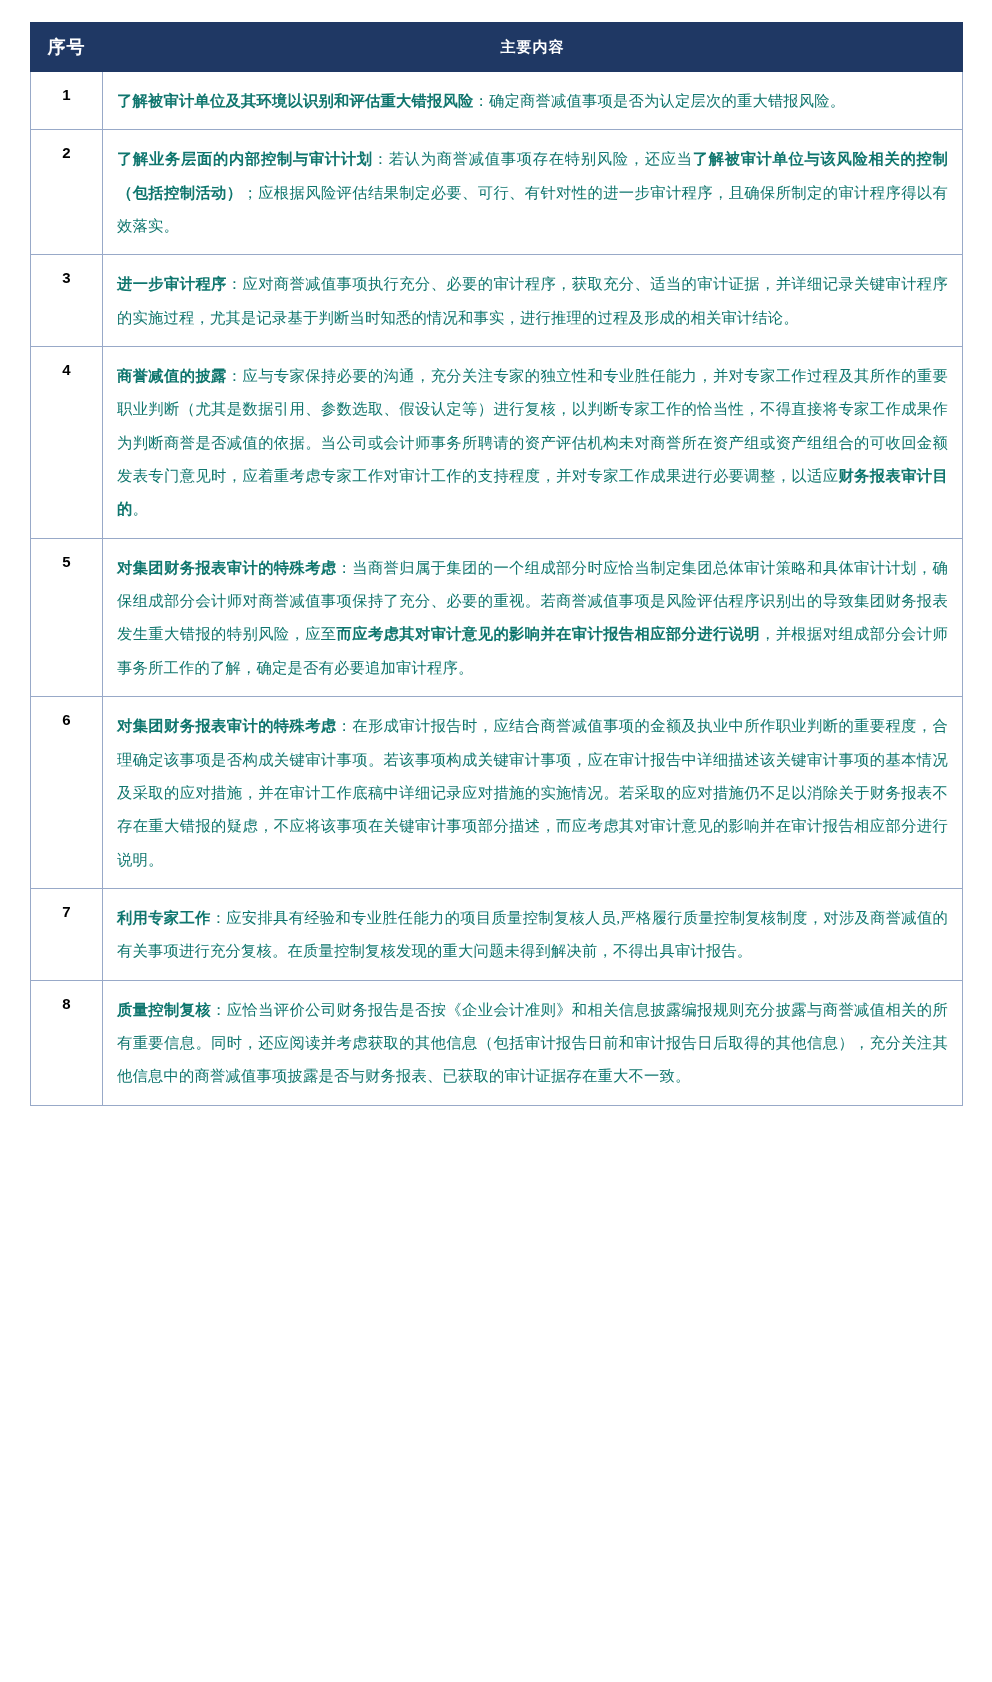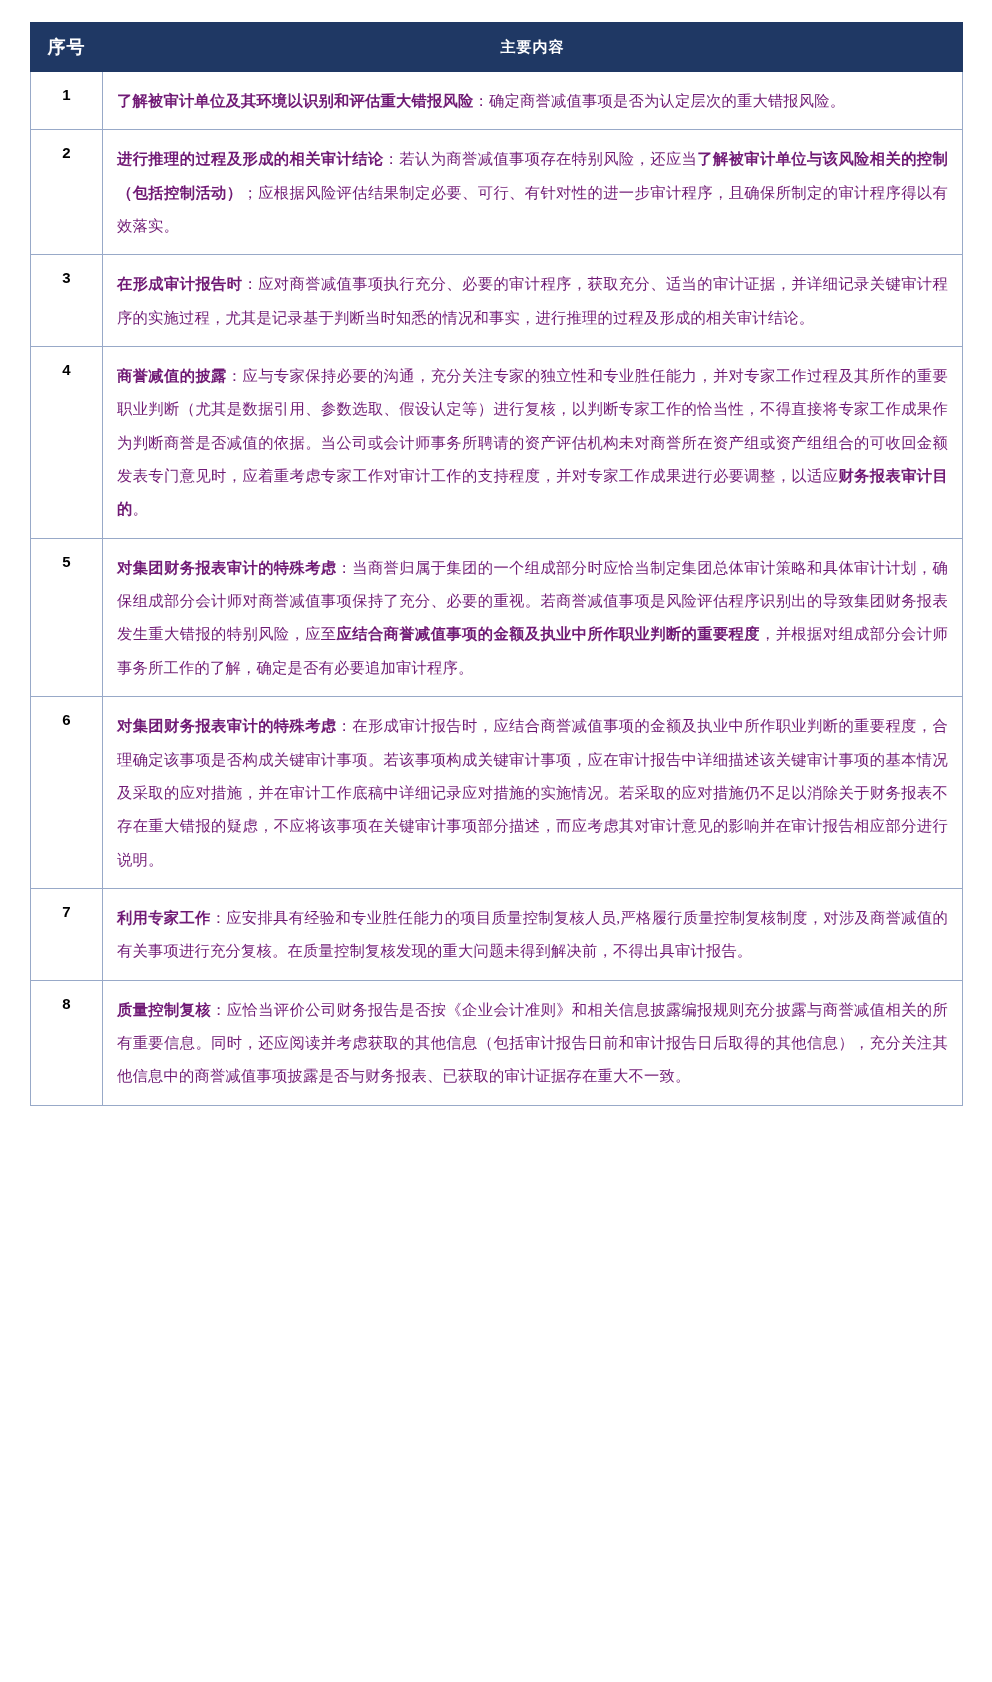--- a/index.html
+++ b/index.html
@@ -49,21 +49,21 @@
     font-size: 15px;
     color: #000000;
     padding-top: 14px;
     background: #ffffff;
     font-family: "Liberation Sans", sans-serif;
   }
   td.cell-content {
     padding: 12px 14px 12px 14px;
     font-size: 15.3px;
     line-height: 2.18;
-    color: #701a75;
+    color: #0f766e;
     text-align: justify;
     text-justify: inter-ideograph;
     letter-spacing: 0.2px;
   }
   td.cell-content b {
     font-weight: bold;
   }
 </style>
 </head>
 <body>
@@ -80,33 +80,33 @@
         <th class="th-content">主要内容</th>
       </tr>
     </thead>
     <tbody>
       <tr>
         <td class="cell-no">1</td>
         <td class="cell-content"><b>了解被审计单位及其环境以识别和评估重大错报风险</b>：确定商誉减值事项是否为认定层次的重大错报风险。</td>
       </tr>
       <tr>
         <td class="cell-no">2</td>
-        <td class="cell-content"><b>进行推理的过程及形成的相关审计结论</b>：若认为商誉减值事项存在特别风险，还应当<b>了解被审计单位与该风险相关的控制（包括控制活动）</b>；应根据风险评估结果制定必要、可行、有针对性的进一步审计程序，且确保所制定的审计程序得以有效落实。</td>
+        <td class="cell-content"><b>了解业务层面的内部控制与审计计划</b>：若认为商誉减值事项存在特别风险，还应当<b>了解被审计单位与该风险相关的控制（包括控制活动）</b>；应根据风险评估结果制定必要、可行、有针对性的进一步审计程序，且确保所制定的审计程序得以有效落实。</td>
       </tr>
       <tr>
         <td class="cell-no">3</td>
-        <td class="cell-content"><b>在形成审计报告时</b>：应对商誉减值事项执行充分、必要的审计程序，获取充分、适当的审计证据，并详细记录关键审计程序的实施过程，尤其是记录基于判断当时知悉的情况和事实，进行推理的过程及形成的相关审计结论。</td>
+        <td class="cell-content"><b>进一步审计程序</b>：应对商誉减值事项执行充分、必要的审计程序，获取充分、适当的审计证据，并详细记录关键审计程序的实施过程，尤其是记录基于判断当时知悉的情况和事实，进行推理的过程及形成的相关审计结论。</td>
       </tr>
       <tr>
         <td class="cell-no">4</td>
         <td class="cell-content"><b>商誉减值的披露</b>：应与专家保持必要的沟通，充分关注专家的独立性和专业胜任能力，并对专家工作过程及其所作的重要职业判断（尤其是数据引用、参数选取、假设认定等）进行复核，以判断专家工作的恰当性，不得直接将专家工作成果作为判断商誉是否减值的依据。当公司或会计师事务所聘请的资产评估机构未对商誉所在资产组或资产组组合的可收回金额发表专门意见时，应着重考虑专家工作对审计工作的支持程度，并对专家工作成果进行必要调整，以适应<b>财务报表审计目的</b>。</td>
       </tr>
       <tr>
         <td class="cell-no">5</td>
-        <td class="cell-content"><b>对集团财务报表审计的特殊考虑</b>：当商誉归属于集团的一个组成部分时应恰当制定集团总体审计策略和具体审计计划，确保组成部分会计师对商誉减值事项保持了充分、必要的重视。若商誉减值事项是风险评估程序识别出的导致集团财务报表发生重大错报的特别风险，应至<b>应结合商誉减值事项的金额及执业中所作职业判断的重要程度</b>，并根据对组成部分会计师事务所工作的了解，确定是否有必要追加审计程序。</td>
+        <td class="cell-content"><b>对集团财务报表审计的特殊考虑</b>：当商誉归属于集团的一个组成部分时应恰当制定集团总体审计策略和具体审计计划，确保组成部分会计师对商誉减值事项保持了充分、必要的重视。若商誉减值事项是风险评估程序识别出的导致集团财务报表发生重大错报的特别风险，应至<b>而应考虑其对审计意见的影响并在审计报告相应部分进行说明</b>，并根据对组成部分会计师事务所工作的了解，确定是否有必要追加审计程序。</td>
       </tr>
       <tr>
         <td class="cell-no">6</td>
         <td class="cell-content"><b>对集团财务报表审计的特殊考虑</b>：在形成审计报告时，应结合商誉减值事项的金额及执业中所作职业判断的重要程度，合理确定该事项是否构成关键审计事项。若该事项构成关键审计事项，应在审计报告中详细描述该关键审计事项的基本情况及采取的应对措施，并在审计工作底稿中详细记录应对措施的实施情况。若采取的应对措施仍不足以消除关于财务报表不存在重大错报的疑虑，不应将该事项在关键审计事项部分描述，而应考虑其对审计意见的影响并在审计报告相应部分进行说明。</td>
       </tr>
       <tr>
         <td class="cell-no">7</td>
         <td class="cell-content"><b>利用专家工作</b>：应安排具有经验和专业胜任能力的项目质量控制复核人员,严格履行质量控制复核制度，对涉及商誉减值的有关事项进行充分复核。在质量控制复核发现的重大问题未得到解决前，不得出具审计报告。</td>
       </tr>
       <tr>

